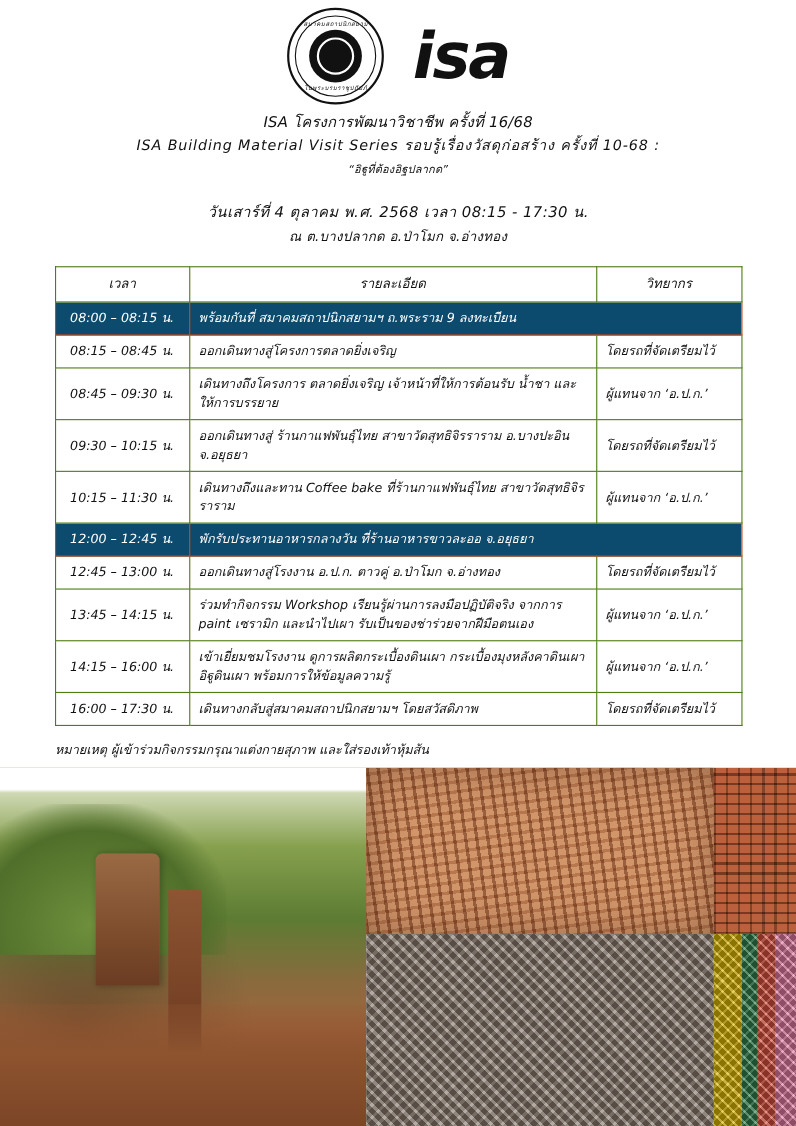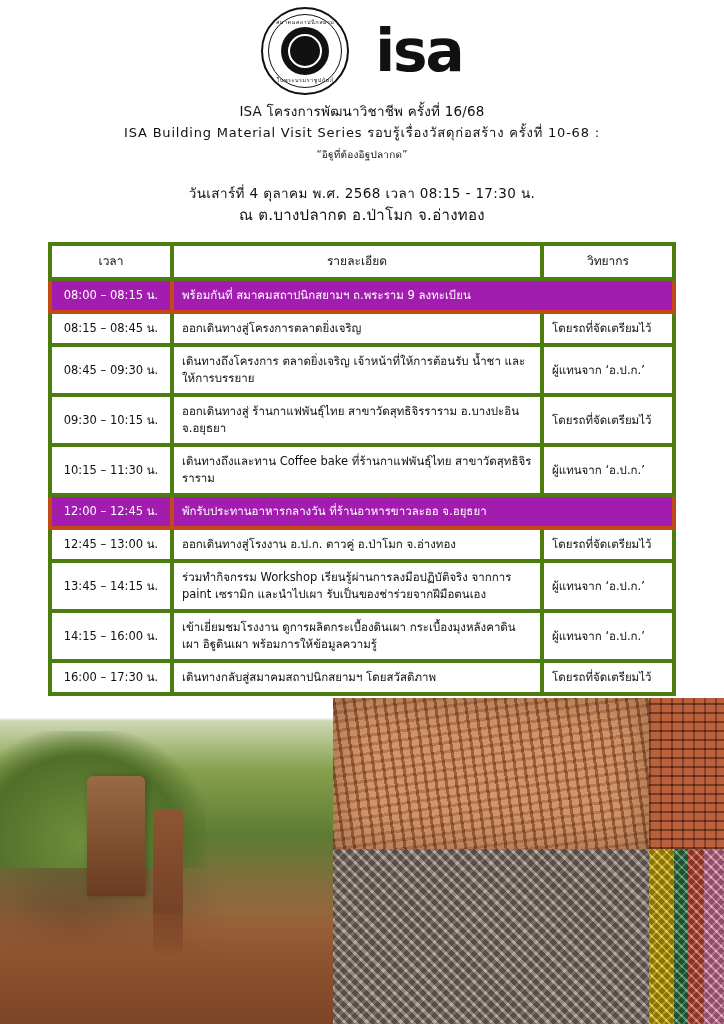--- a/index.html
+++ b/index.html
@@ -13,20 +13,21 @@
     font-family: "DejaVu Sans", "Liberation Sans", sans-serif;
     color: #1a1a1a;
     overflow: hidden;
     position: relative;
   }
   .page {
     width: 724px;
     height: 1024px;
     position: relative;
     box-sizing: border-box;
+    font-style: italic;
   }
 
   
   .logo-row {
     display: flex;
     align-items: center;
     justify-content: center;
     gap: 26px;
     padding-top: 16px;
     height: 86px;
@@ -107,34 +108,34 @@
   }
   .titles .line.quote {
     font-size: 10px;
   }
   .titles .line.date {
     margin-top: 16px;
     font-size: 13.5px;
     letter-spacing: .4px;
   }
   .titles .line.place {
-    font-size: 15px;
+    font-size: 12px;
     letter-spacing: .3px;
   }
 
   
   table.schedule {
     border-collapse: collapse;
     width: 624px;
     margin: 16px auto 0 auto;
     table-layout: fixed;
   }
   table.schedule th,
   table.schedule td {
-    border: 4px solid #4d7c0f;
+    border: 1px solid #4d7c0f;
     font-size: 11.5px;
     color: #111;
     padding: 6px 8px;
     vertical-align: middle;
     line-height: 17px;
   }
   table.schedule th {
     text-align: center;
     font-weight: normal;
     font-size: 12px;
@@ -148,21 +149,21 @@
     text-align: center;
     white-space: nowrap;
   }
   td.detail {
     text-align: left;
   }
   td.speaker {
     white-space: nowrap;
   }
   tr.hl td {
-    background: #a21caf;
+    background: #0c4a6e;
     color: #ffffff;
     border-color: #c24a16;
   }
 
   
   .note {
     width: 624px;
     margin: 12px auto 0 auto;
     font-size: 11.5px;
     color: #111;

